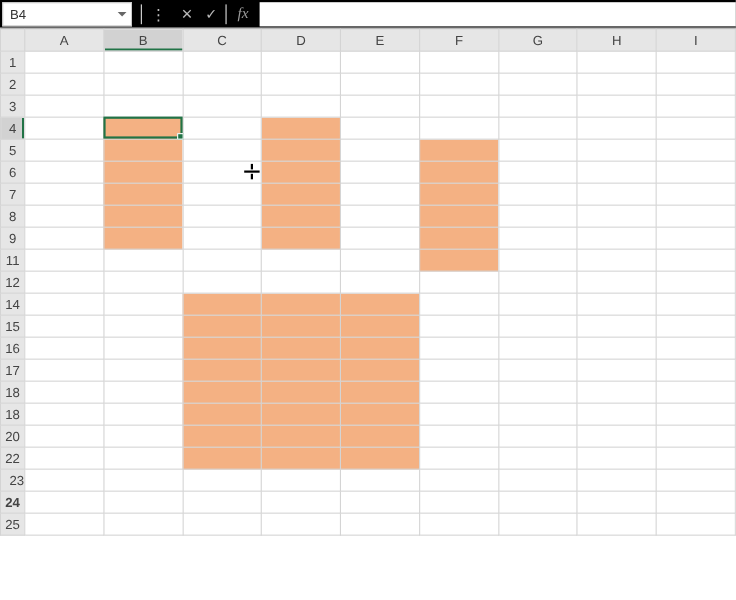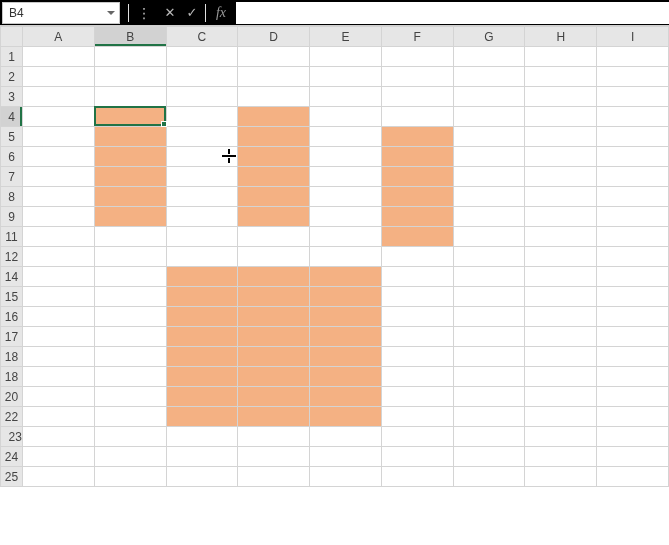--- a/index.html
+++ b/index.html
@@ -318,21 +318,21 @@
           <td></td>
           <td></td>
           <td></td>
           <td></td>
           <td></td>
           <td></td>
           <td></td>
           <td></td>
         </tr>
         <tr>
-          <th style="height: 20px;">24</th>
+          <th style="height: 20px; font-weight: bold;">24</th>
           <td></td>
           <td></td>
           <td></td>
           <td></td>
           <td></td>
           <td></td>
           <td></td>
           <td></td>
           <td></td>
         </tr>

